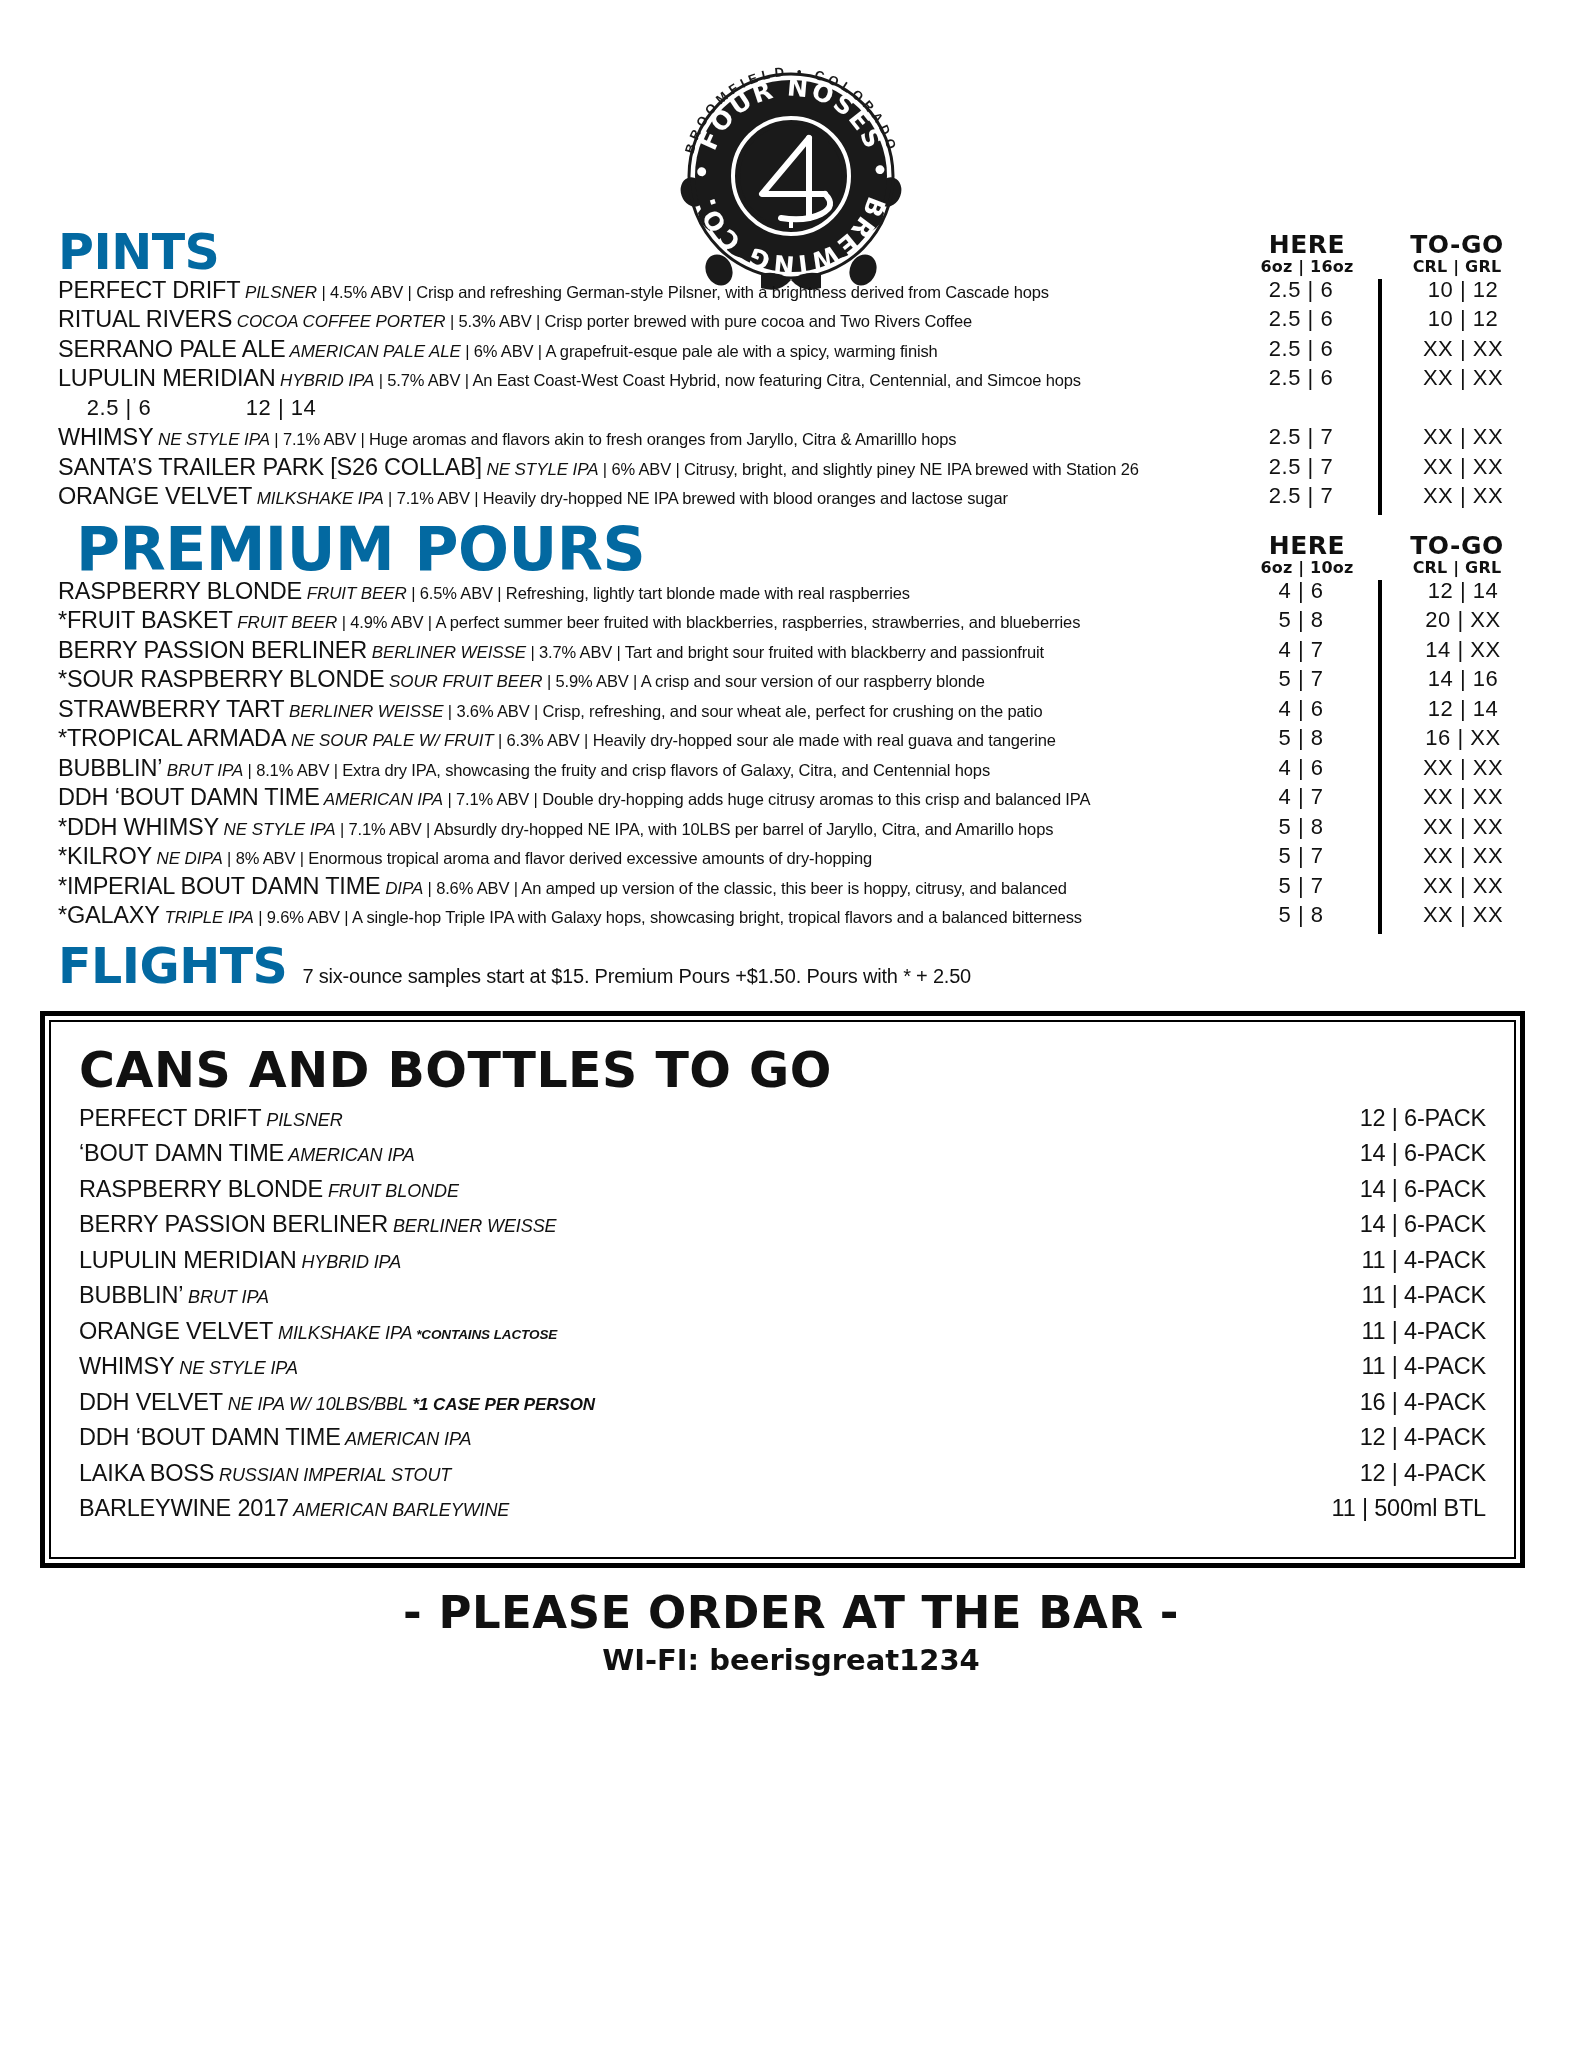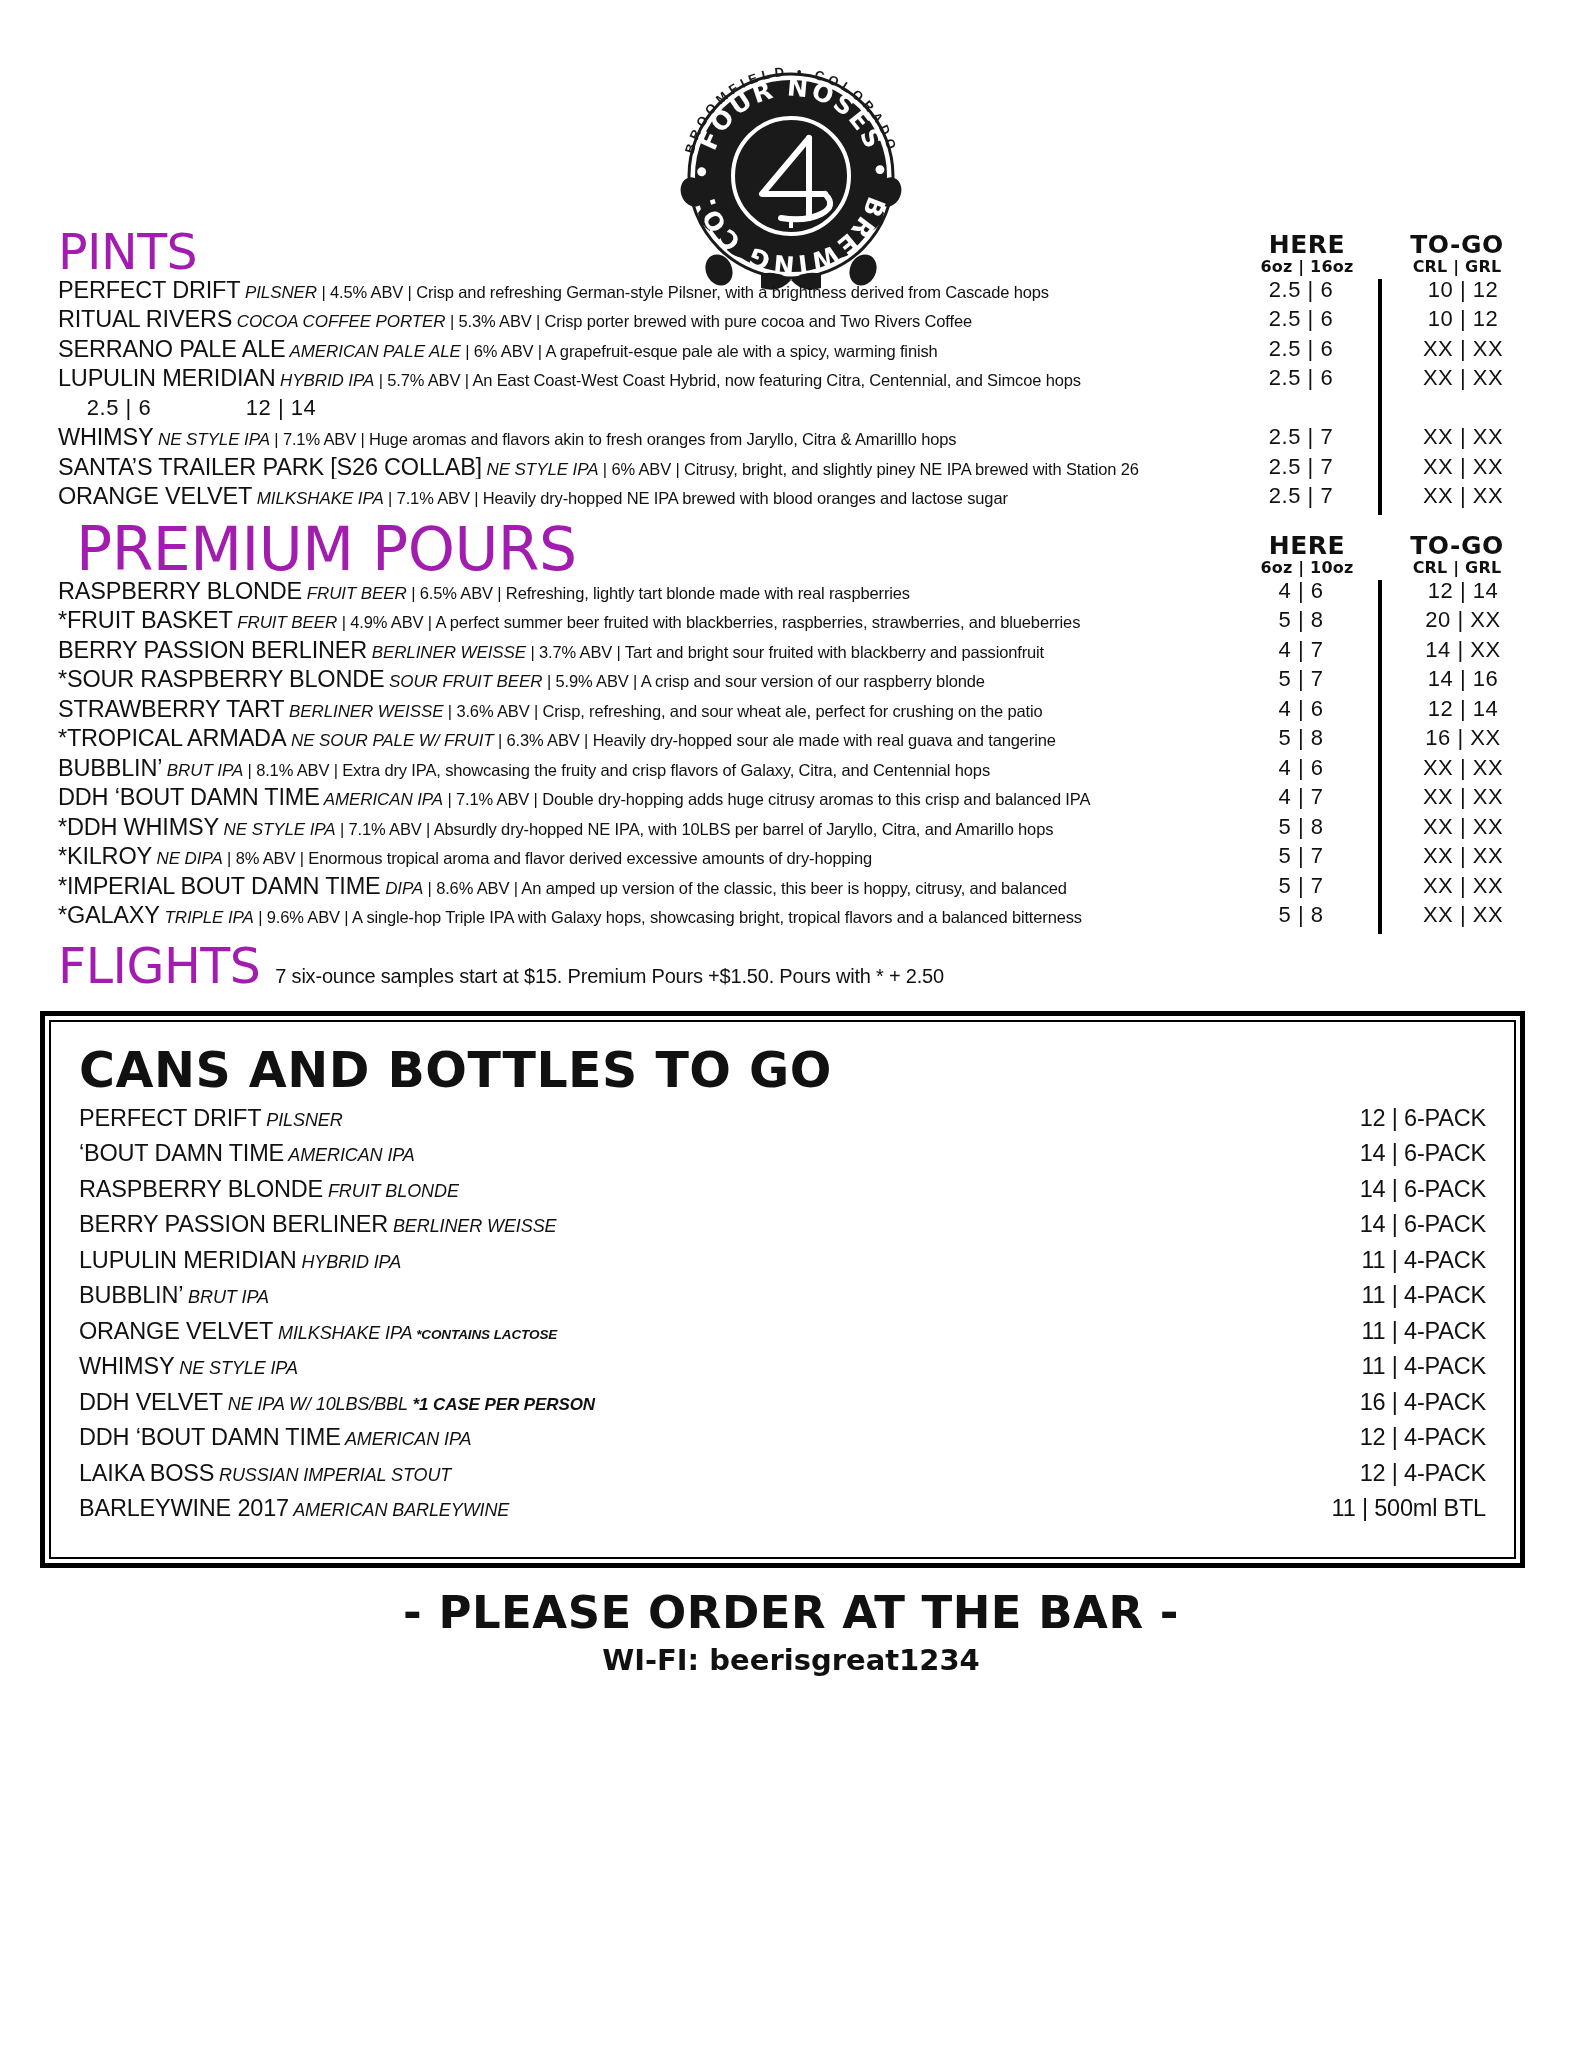--- a/index.html
+++ b/index.html
@@ -41,24 +41,24 @@
   
   .menu-block { position: relative; }
 
   .section-head-row {
     display: flex;
     align-items: flex-end;
     position: relative;
   }
   .section-title {
     font-family: "DejaVu Sans", sans-serif;
-    font-weight: normal;
+    font-weight: bold;
     letter-spacing: -0.5px;
     line-height: 0.95;
-    color: #a21caf;
+    color: #0369a1;
   }
   .title-pints { font-size: 49px; margin: 0 0 2px 8px; }
   .title-premium { font-size: 60px; margin: 6px 0 2px 26px; }
   .title-flights { font-size: 49px; margin: 8px 1px 0 8px; }
 
   
   .col-headers {
     position: absolute;
     right: 0;
     bottom: 2px;

